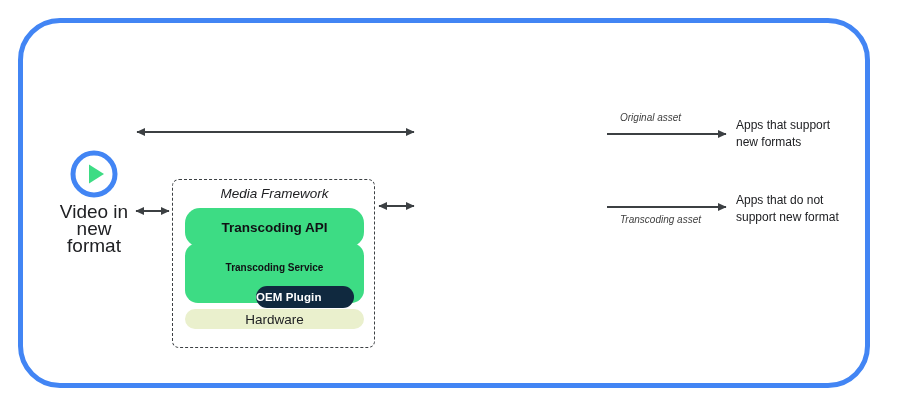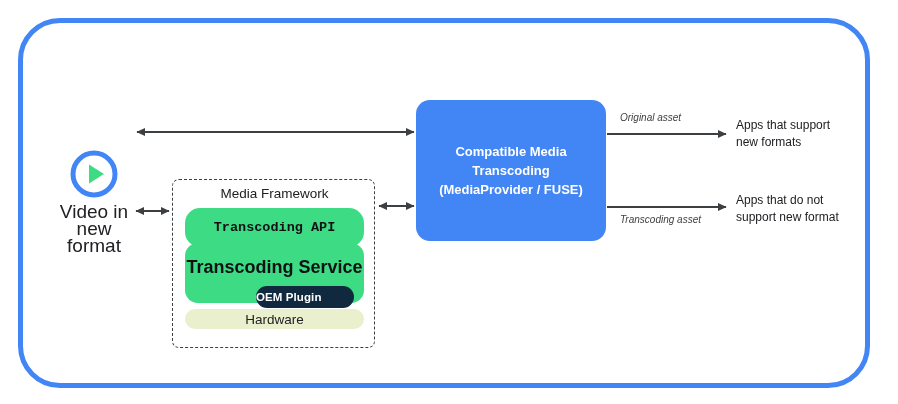--- a/index.html
+++ b/index.html
@@ -66,48 +66,48 @@
     background: #ffffff;
   }
   #framework-title {
     position: absolute;
     left: 0;
     top: 6px;
     width: 203px;
     text-align: center;
     font-size: 13.5px;
     color: #202124;
+    font-style: italic;
   }
 
   .stack-box {
     position: absolute;
     left: 12px;
     width: 179px;
     box-sizing: border-box;
     display: flex;
     align-items: center;
     justify-content: center;
     text-align: center;
   }
   #api-box {
     top: 28px;
     height: 39px;
     border-radius: 15px;
     background: #3ddc84;
     font-size: 13.5px;
     font-weight: bold;
     color: #101114;
-    font-family: Liberation Mono, monospace;
   }
   #service-box {
     top: 63px;
     height: 60px;
     border-radius: 13px;
     background: #3ddc84;
-    font-size: 18px;
+    font-size: 10px;
     font-weight: bold;
     color: #101114;
   }
   #service-label {
     position: relative;
     top: -6px;
   }
   #oem-pill {
     position: absolute;
     left: 83px;
@@ -218,27 +218,20 @@
 
     <div id="oem-pill">
       <span>OEM Plugin</span>
     </div>
 
     <div class="stack-box" id="hardware-box">
       <span>Hardware</span>
     </div>
   </div>
 
-  <div id="cmt-box">
-    <div>
-      <div>Compatible Media</div>
-      <div>Transcoding</div>
-      <div>(MediaProvider / FUSE)</div>
-    </div>
-  </div>
 
   <svg id="arrow-layer">
     <defs>
       <marker id="ah-end" markerWidth="9" markerHeight="9" refX="8" refY="4.5" orient="auto" markerUnits="userSpaceOnUse">
         <path d="M0,0.6 L8.6,4.5 L0,8.4 z" fill="#3c4043"></path>
       </marker>
       <marker id="ah-start" markerWidth="9" markerHeight="9" refX="0.6" refY="4.5" orient="auto" markerUnits="userSpaceOnUse">
         <path d="M8.6,0.6 L0,4.5 L8.6,8.4 z" fill="#3c4043"></path>
       </marker>
     </defs>

